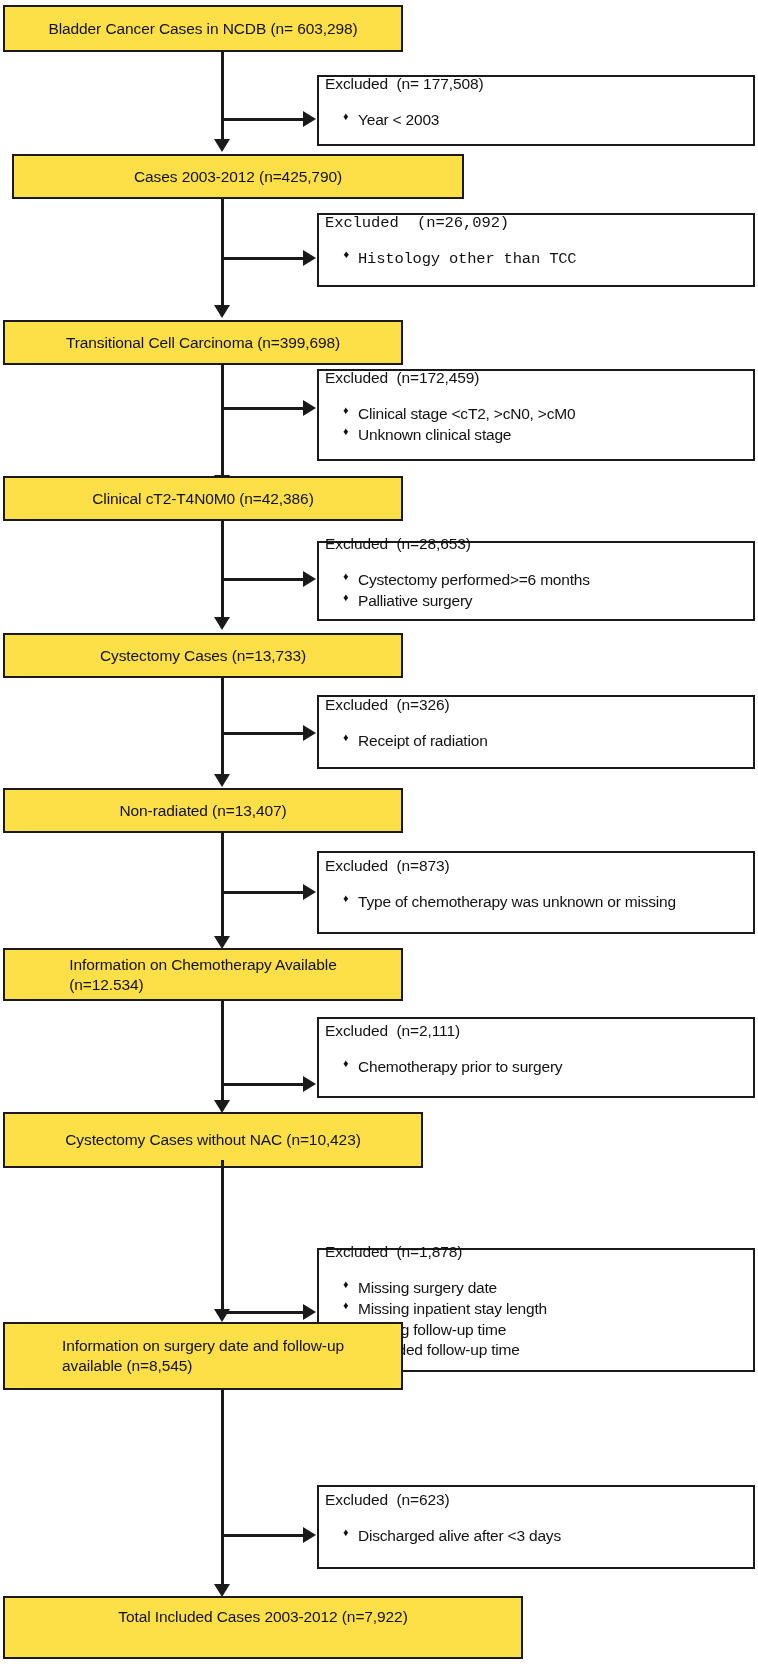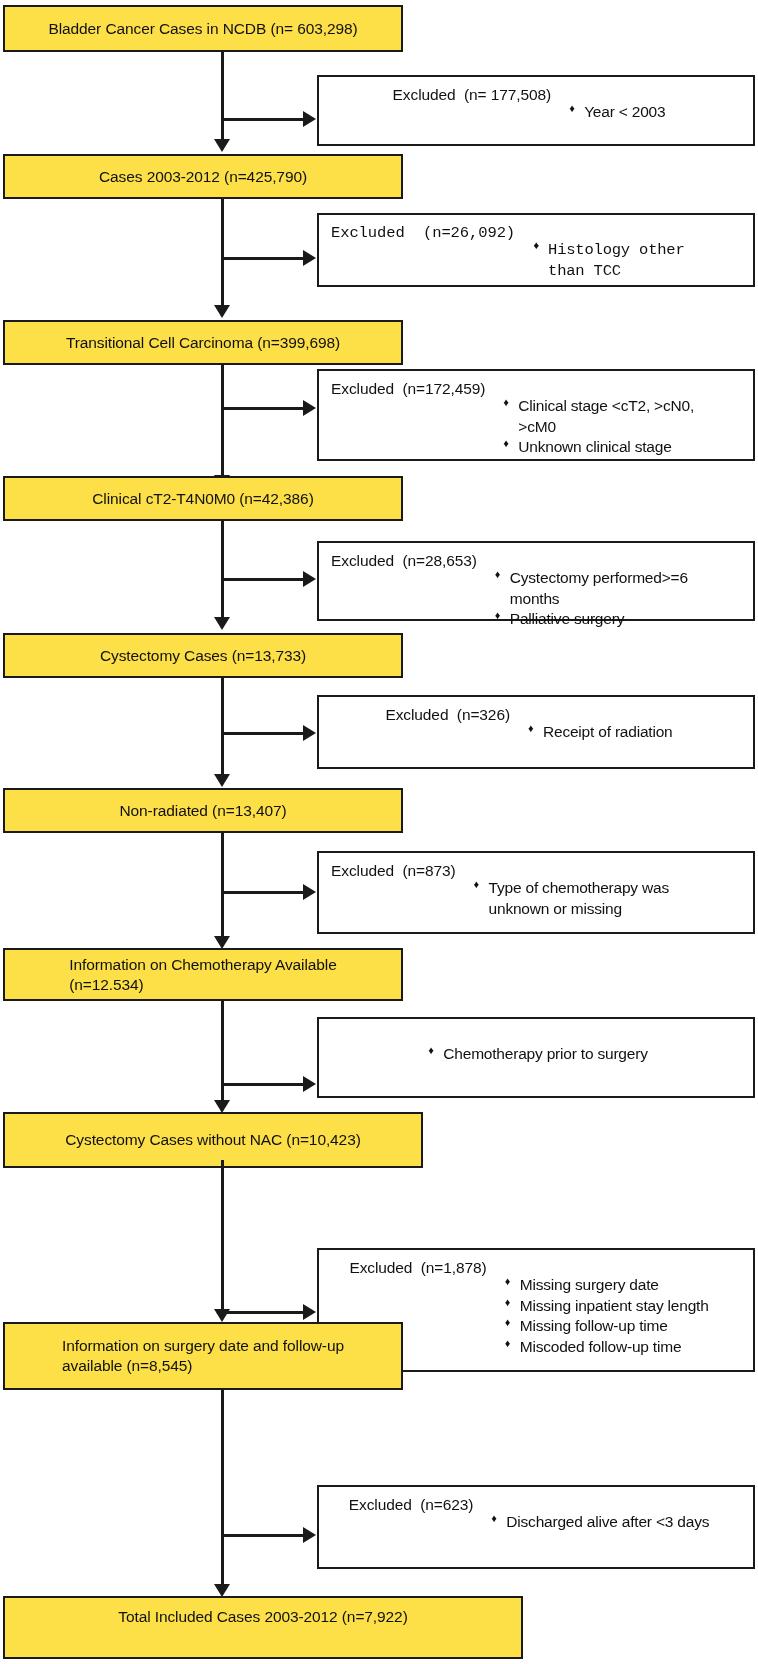--- a/index.html
+++ b/index.html
@@ -35,23 +35,23 @@
   .node .node-text {
     font-size: 15.5px;
     letter-spacing: -0.1px;
     white-space: pre-line;
   }
 
   .excl {
     position: absolute;
     border: 2px solid #1a1a1a;
     background: #ffffff;
-    padding: 9px 10px 9px 12px;
+    padding: 9px 10px 9px 6px;
     display: flex;
-    flex-direction: row;
+    flex-direction: column;
     justify-content: center;
   }
   .excl-title {
     font-size: 15.5px;
     letter-spacing: -0.1px;
     margin-bottom: 1px;
     white-space: pre;
   }
   .excl-list {
     list-style: none;
@@ -115,21 +115,21 @@
   <div class="hline" style="left:221px; top:118px; width:84px;"></div>
   <div class="arrow-right" style="left:303px; top:111px;"></div>
 
   <div class="excl" style="left:317px; top:75px; width:438px; height:71px;">
     <div class="excl-title">Excluded  (n= 177,508)</div>
     <ul class="excl-list">
       <li>Year &lt; 2003</li>
     </ul>
   </div>
 
-  <div class="node" style="left:3px; top:154px; width:400px; height:45px;">
+  <div class="node" style="left:12px; top:154px; width:452px; height:45px;">
     <span class="node-text">Cases 2003-2012 (n=425,790)</span>
   </div>
 
   <div class="vline" style="left:221px; top:199px; height:108px;"></div>
   <div class="arrow-down" style="left:214px; top:305px;"></div>
   <div class="hline" style="left:221px; top:257px; width:84px;"></div>
   <div class="arrow-right" style="left:303px; top:250px;"></div>
 
   <div class="excl" style="left:317px; top:213px; width:438px; height:74px;font-family:Liberation Mono, monospace;">
     <div class="excl-title">Excluded  (n=26,092)</div>
@@ -208,20 +208,21 @@
     <span class="node-text">Information on Chemotherapy Available
 (n=12.534)</span>
   </div>
 
   <div class="vline" style="left:221px; top:1001px; height:101px;"></div>
   <div class="arrow-down" style="left:214px; top:1100px;"></div>
   <div class="hline" style="left:221px; top:1083px; width:84px;"></div>
   <div class="arrow-right" style="left:303px; top:1076px;"></div>
 
   <div class="excl" style="left:317px; top:1017px; width:438px; height:81px;">
+    <div class="excl-title">Excluded  (n=2,111)</div>
     <ul class="excl-list">
       <li>Chemotherapy prior to surgery</li>
     </ul>
   </div>
 
   <div class="node" style="left:3px; top:1112px; width:420px; height:56px;">
     <span class="node-text">Cystectomy Cases without NAC (n=10,423)</span>
   </div>
 
   <div class="vline" style="left:221px; top:1160px; height:151px;"></div>

